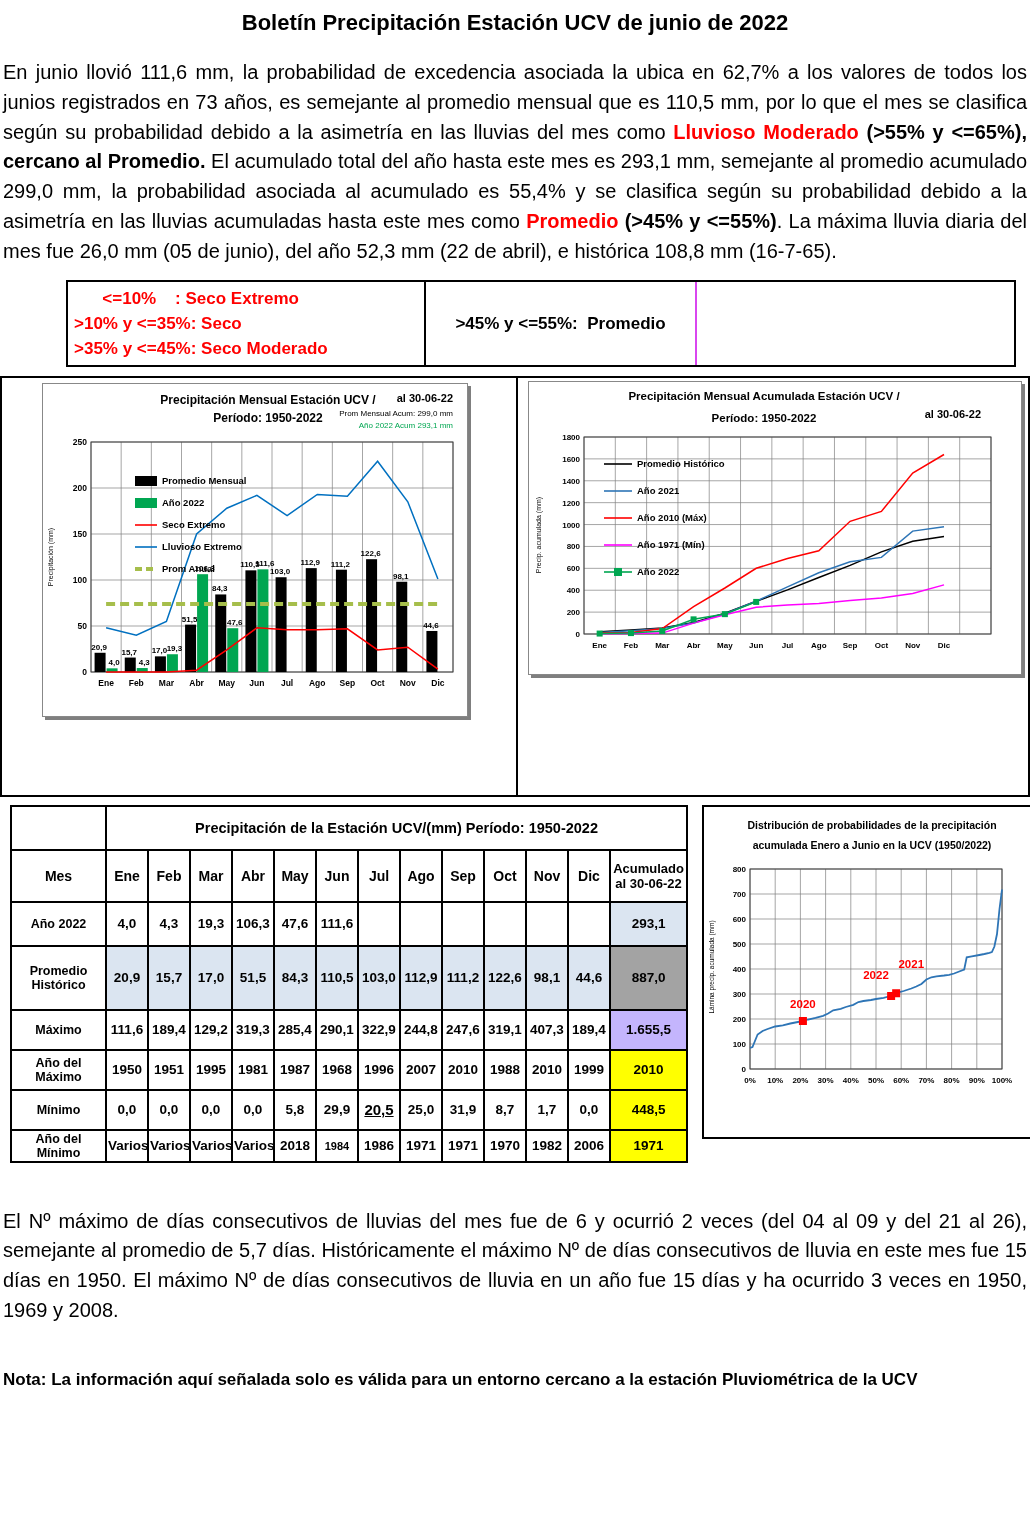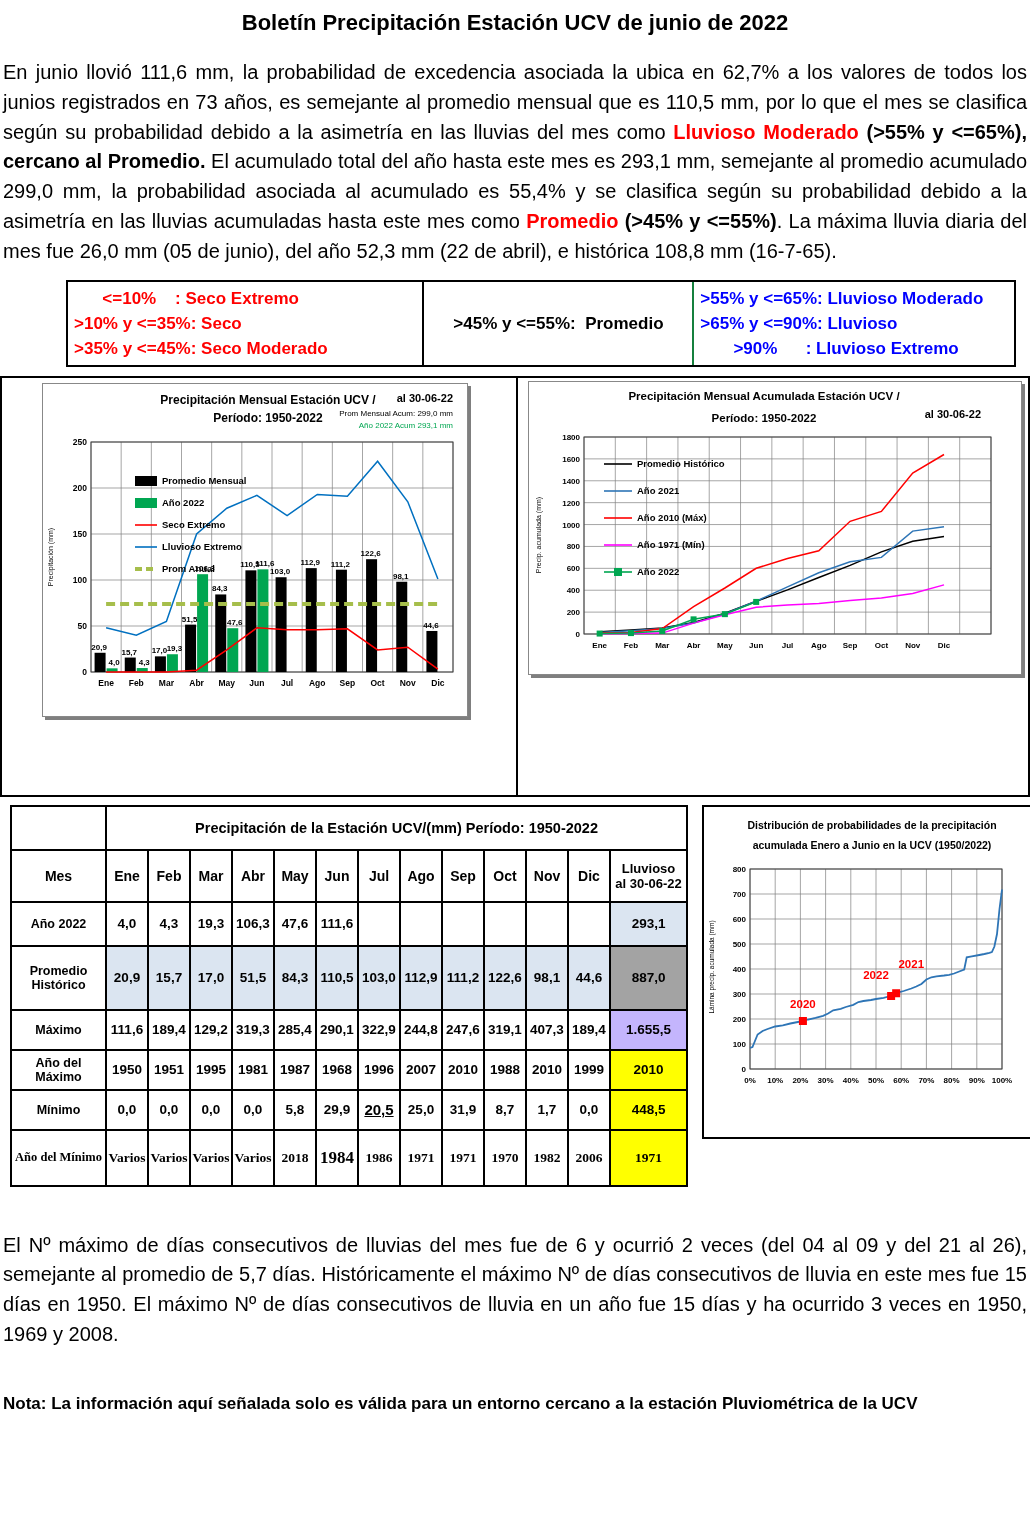--- a/index.html
+++ b/index.html
@@ -7,21 +7,21 @@
   .page{width:1030px;position:relative;}
   .doc-title{font-size:22px;font-weight:bold;text-align:center;margin:10px 0 0 0;}
   .body-text{font-size:20px;line-height:149%;text-align:justify;margin:22px 3px 0 3px;}
   .seg-normal{font-weight:normal;color:#000;}
   .seg-bold{font-weight:bold;color:#000;}
   .seg-red-bold{font-weight:bold;color:#FF0000;}
   .legend-table{display:flex;border:2px solid #000;margin:13px 0 0 66px;width:950px;box-sizing:border-box;}
   .legend-cell{box-sizing:border-box;padding:4px 6px;font-size:17px;font-weight:bold;line-height:25px;}
   .legend-cell .legend-line{white-space:pre;}
   .legend-c0{width:358px;border-right:2px solid #000;}
-  .legend-c1{width:271px;border-right:2px solid #15803d;display:flex;align-items:center;justify-content:center;text-align:center;}
+  .legend-c1{width:271px;border-right:2px solid #d946ef;display:flex;align-items:center;justify-content:center;text-align:center;}
   .legend-c2{width:321px;}
   .charts-box{position:relative;border:2px solid #000;margin-top:9px;height:421px;box-sizing:border-box;background:#fff;}
   .chart-frame{position:absolute;background:#fff;border:1px solid #888;box-shadow:3px 3px 0 #7f7f7f;}
   .chart1-frame{left:40px;top:5px;width:424px;height:332px;}
   .chart2-frame{left:526px;top:3px;width:492px;height:292px;}
   .vdivider{position:absolute;left:514px;top:0;bottom:0;width:0;border-left:2px solid #000;}
   svg text{font-family:"Liberation Sans",sans-serif;}
   .bottom-row{display:flex;align-items:flex-start;margin:8px 0 0 10px;}
   table.precip{border-collapse:collapse;table-layout:fixed;width:676px;}
   table.precip td{border:2px solid #000;text-align:center;vertical-align:middle;font-weight:bold;padding:1px 1px;overflow:hidden;}
@@ -40,25 +40,20 @@
   <p class="body-text" id="intro"><span class="seg-normal">En junio llovió 111,6 mm, la probabilidad de excedencia asociada la ubica en 62,7% a los valores de todos los junios registrados en 73 años, es semejante al promedio mensual que es 110,5 mm, por lo que el mes se clasifica según su probabilidad debido a la asimetría en las lluvias del mes como </span><span class="seg-red-bold">Lluvioso Moderado </span><span class="seg-bold">(&gt;55% y &lt;=65%), cercano al Promedio.</span><span class="seg-normal"> El acumulado total del año hasta este mes es 293,1 mm, semejante al promedio acumulado 299,0 mm, la probabilidad asociada al acumulado es 55,4% y se clasifica según su probabilidad debido a la asimetría en las lluvias acumuladas hasta este mes como </span><span class="seg-red-bold">Promedio </span><span class="seg-bold">(&gt;45% y &lt;=55%)</span><span class="seg-normal">. La máxima lluvia diaria del mes fue 26,0 mm (05 de junio), del año 52,3 mm (22 de abril), e histórica 108,8 mm (16-7-65).</span></p>
 
   <div class="legend-table" id="legend">
       <div class="legend-cell legend-c0" style="color: rgb(255, 0, 0);">
         <div class="legend-line">      &lt;=10%    : Seco Extremo</div>
         <div class="legend-line">&gt;10% y &lt;=35%: Seco</div>
         <div class="legend-line">&gt;35% y &lt;=45%: Seco Moderado</div>
       </div>
       <div class="legend-cell legend-c1" style="color: rgb(0, 0, 0);">
         <div class="legend-line">&gt;45% y &lt;=55%:  Promedio</div>
-      </div>
-      <div class="legend-cell legend-c2" style="color: rgb(0, 0, 255);">
-        <div class="legend-line">&gt;55% y &lt;=65%: Lluvioso Moderado</div>
-        <div class="legend-line">&gt;65% y &lt;=90%: Lluvioso</div>
-        <div class="legend-line">       &gt;90%      : Lluvioso Extremo</div>
       </div>
     </div>
 
   <div class="charts-box">
     <div class="chart-frame chart1-frame">
       <svg id="svg-monthly" width="422" height="330" viewBox="0 0 422 330">
           <line x1="48" y1="288" x2="410" y2="288" stroke="#808080" stroke-width="0.7"></line>
           <text x="44" y="291" font-size="8.5" fill="#000" text-anchor="end" font-weight="bold">0</text>
           <line x1="48" y1="242" x2="410" y2="242" stroke="#808080" stroke-width="0.7"></line>
           <text x="44" y="245" font-size="8.5" fill="#000" text-anchor="end" font-weight="bold">50</text>
@@ -264,21 +259,21 @@
             <td style="font-size: 14px;">Abr</td>
             <td style="font-size: 14px;">May</td>
             <td style="font-size: 14px;">Jun</td>
             <td style="font-size: 14px;">Jul</td>
             <td style="font-size: 14px;">Ago</td>
             <td style="font-size: 14px;">Sep</td>
             <td style="font-size: 14px;">Oct</td>
             <td style="font-size: 14px;">Nov</td>
             <td style="font-size: 14px;">Dic</td>
             <td style="font-size: 13px;">
-              <div>Lluvioso</div>
+              <div>Acumulado</div>
               <div>al 30-06-22</div>
             </td>
           </tr>
           <tr style="height: 44px;">
             <td style="font-size: 12.5px;">Año 2022</td>
             <td style="font-size: 13.5px;">4,0</td>
             <td style="font-size: 13.5px;">4,3</td>
             <td style="font-size: 13.5px;">19,3</td>
             <td style="font-size: 13.5px;">106,3</td>
             <td style="font-size: 13.5px;">47,6</td>
@@ -348,28 +343,28 @@
             <td style="font-size: 13.5px;">5,8</td>
             <td style="font-size: 13.5px;">29,9</td>
             <td style="font-size: 15px; text-decoration: underline;">20,5</td>
             <td style="font-size: 13.5px;">25,0</td>
             <td style="font-size: 13.5px;">31,9</td>
             <td style="font-size: 13.5px;">8,7</td>
             <td style="font-size: 13.5px;">1,7</td>
             <td style="font-size: 13.5px;">0,0</td>
             <td style="background: rgb(255, 255, 0); font-size: 13.5px;">448,5</td>
           </tr>
-          <tr style="height: 56px; font-family: Liberation Serif, serif;">
+          <tr style="height: 28px;">
             <td style="font-size: 12.5px;">Año del Mínimo</td>
             <td style="font-size: 13.5px;">Varios</td>
             <td style="font-size: 13.5px;">Varios</td>
             <td style="font-size: 13.5px;">Varios</td>
             <td style="font-size: 13.5px;">Varios</td>
             <td style="font-size: 13.5px;">2018</td>
-            <td style="font-size: 17px;">1984</td>
+            <td style="font-size: 11px;">1984</td>
             <td style="font-size: 13.5px;">1986</td>
             <td style="font-size: 13.5px;">1971</td>
             <td style="font-size: 13.5px;">1971</td>
             <td style="font-size: 13.5px;">1970</td>
             <td style="font-size: 13.5px;">1982</td>
             <td style="font-size: 13.5px;">2006</td>
             <td style="background: rgb(255, 255, 0); font-size: 13.5px;">1971</td>
           </tr>
         </tbody>
       </table>

